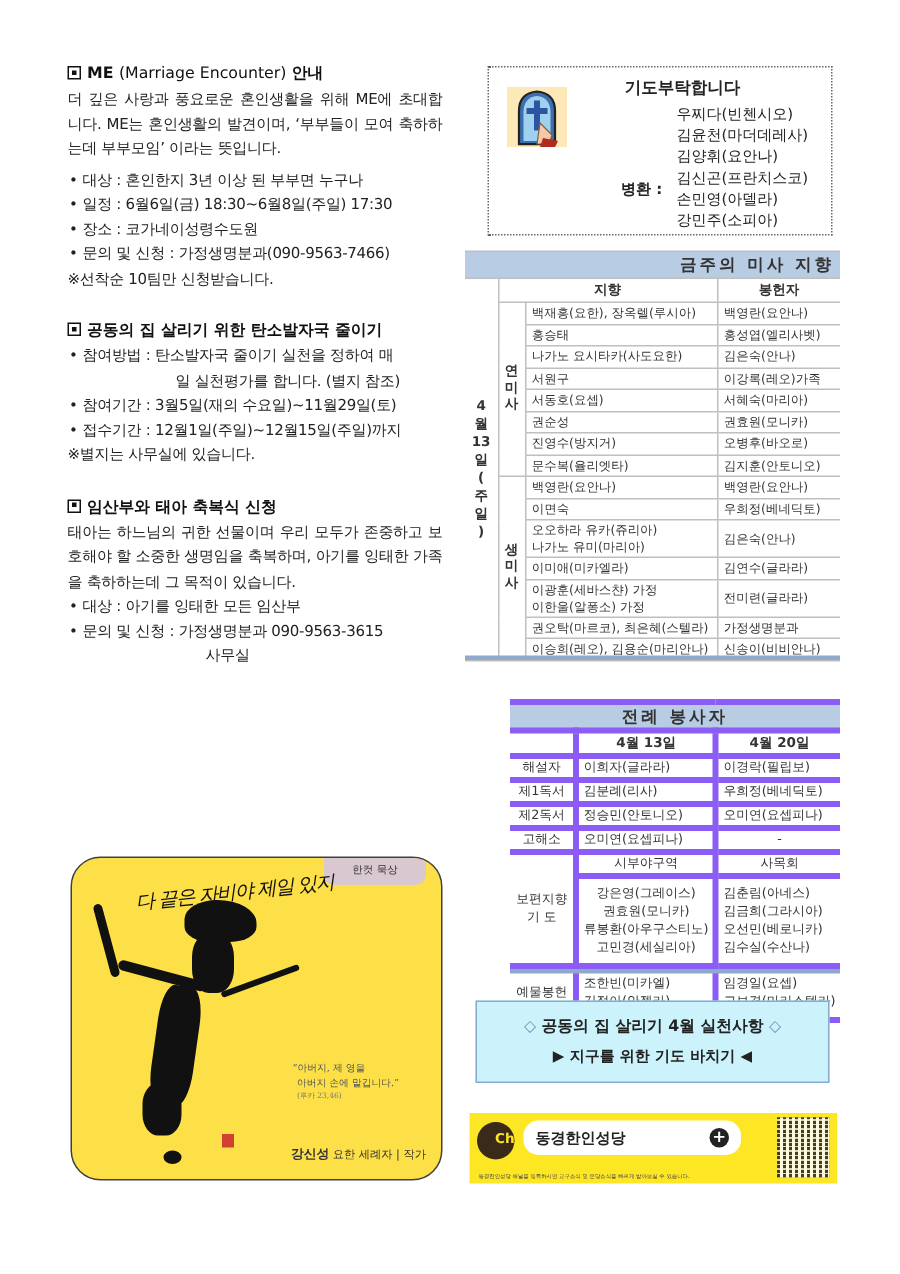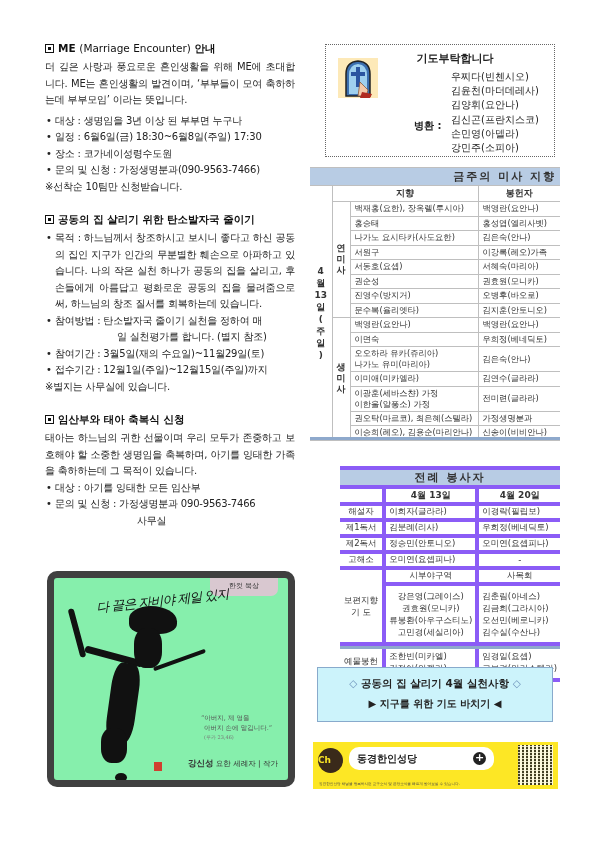--- a/index.html
+++ b/index.html
@@ -50,77 +50,76 @@
   .lit-bottom { position: absolute; left: 340px; top: 646px; width: 220px; height: 3px; background: #8ea9cc; }
 
   
   .practice-box { position: absolute; left: 317px; top: 667px; width: 236px; height: 55px; background: #ccf3fb; border: 1px solid #8ac; text-align: center; }
   .practice-line1 { font-size: 10.5px; font-weight: bold; margin-top: 9px; color: #222; }
   .practice-line2 { font-size: 10px; font-weight: bold; margin-top: 6px; color: #222; }
   .dia { color: #6a8fb8; font-weight: normal; }
 
   
   .kakao { position: absolute; left: 313px; top: 742px; width: 245px; height: 47px; background: #fde725; }
-  .kakao-ch { position: absolute; left: 5px; top: 6px; width: 25px; height: 25px; border-radius: 50%; background: #3a2a1a; color: #fde725; font-size: 9px; font-weight: bold; text-align: left; line-height: 25px; }
+  .kakao-ch { position: absolute; left: 5px; top: 6px; width: 25px; height: 25px; border-radius: 50%; background: #3a2a1a; color: #fde725; font-size: 9px; font-weight: bold; text-align: right; line-height: 25px; }
   .kakao-bar { position: absolute; left: 36px; top: 5px; width: 145px; height: 23px; background: #fff; border-radius: 10px; }
   .kakao-name { position: absolute; left: 8px; top: 5px; font-size: 10px; font-weight: bold; color: #222; }
   .kakao-plus { position: absolute; right: 8px; top: 5px; width: 13px; height: 13px; border-radius: 50%; background: #222; color: #fff; font-size: 11px; line-height: 12px; text-align: center; font-weight: bold; }
   .kakao-qr { position: absolute; right: 5px; top: 3px; width: 35px; height: 40px; background:
       repeating-linear-gradient(90deg, #222 0 2px, #fff 2px 4px),
       #222; opacity: 0.85; }
   .kakao-qr::before { content:""; position:absolute; inset:0; background: repeating-linear-gradient(0deg, transparent 0 2px, rgba(255,255,255,0.8) 2px 3px); }
   .kakao-small { position: absolute; left: 6px; bottom: 3px; font-size: 3.6px; color: #444; white-space: nowrap; }
 
   
-  .med-card { position: absolute; left: 47px; top: 571px; width: 248px; height: 216px; border: 7px solid #404040; border-radius: 10px; background: #86efac; overflow: hidden; }
+  .med-card { position: absolute; left: 47px; top: 571px; width: 248px; height: 216px; border: 1px solid #404040; border-radius: 20px; background: #fde047; overflow: hidden; }
   .med-tag { position: absolute; right: 10px; top: -1px; width: 68px; height: 19px; background: #d9c8d0; border-radius: 0 0 7px 7px; font-size: 7px; text-align: center; line-height: 19px; color: #333; }
   .calli { position: absolute; left: 42px; top: 14px; font-size: 13px; font-family: "DejaVu Serif", serif; font-style: italic; color: #111; transform: rotate(-6deg); letter-spacing: -1px; }
   .brush { position: absolute; background: #111; }
   .quote { position: absolute; left: 147px; top: 136px; font-size: 6.5px; line-height: 9.5px; color: #555; font-family: "DejaVu Serif", serif; }
   .quote-ref { font-size: 5px; color: #777; }
   .seal { position: absolute; left: 100px; top: 184px; width: 8px; height: 9px; background: #d04030; }
   .author { position: absolute; right: 10px; bottom: 10px; font-size: 7.5px; color: #333; }
   .author b { font-size: 8.5px; }
 </style>
 </head>
 <body>
 
 <div class="left-col">
 
   <div class="section">
     <div class="sec-title">
       <span class="sq"></span><span>ME</span> <span class="light">(Marriage Encounter)</span> <span>안내</span>
     </div>
     <div class="para" style="margin-bottom:4px;">더 깊은 사랑과 풍요로운 혼인생활을 위해 ME에 초대합니다. ME는 혼인생활의 발견이며, ‘부부들이 모여 축하하는데 부부모임’ 이라는 뜻입니다.</div>
-    <div class="bul">대상 : 생명임을 3년 이상 된 부부면 누구나</div>
+    <div class="bul">대상 : 혼인한지 3년 이상 된 부부면 누구나</div>
     <div class="bul">일정 : 6월6일(금) 18:30~6월8일(주일) 17:30</div>
     <div class="bul">장소 : 코가네이성령수도원</div>
     <div class="bul">문의 및 신청 : 가정생명분과(090-9563-7466)</div>
     <div class="note">※선착순 10팀만 신청받습니다.</div>
   </div>
 
   <div class="section" style="margin-top:18px;">
     <div class="sec-title">
       <span class="sq"></span><span>공동의 집 살리기 위한 탄소발자국 줄이기</span>
     </div>
-    <div class="bul" style="text-align:justify;">목적 : 하느님께서 창조하시고 보시니 좋다고 하신 공동의 집인 지구가 인간의 무분별한 훼손으로 아파하고 있습니다. 나의 작은 실천 하나가 공동의 집을 살리고, 후손들에게 아름답고 평화로운 공동의 집을 물려줌으로써, 하느님의 창조 질서를 회복하는데 있습니다.</div>
     <div class="bul">참여방법 : 탄소발자국 줄이기 실천을 정하여 매</div>
     <div class="note" style="padding-left:72px;">일 실천평가를 합니다. (별지 참조)</div>
     <div class="bul">참여기간 : 3월5일(재의 수요일)~11월29일(토)</div>
     <div class="bul">접수기간 : 12월1일(주일)~12월15일(주일)까지</div>
     <div class="note">※별지는 사무실에 있습니다.</div>
   </div>
 
   <div class="section" style="margin-top:18px;">
     <div class="sec-title">
       <span class="sq"></span><span>임산부와 태아 축복식 신청</span>
     </div>
     <div class="para">태아는 하느님의 귀한 선물이며 우리 모두가 존중하고 보호해야 할 소중한 생명임을 축복하며, 아기를 잉태한 가족을 축하하는데 그 목적이 있습니다.</div>
     <div class="bul">대상 : 아기를 잉태한 모든 임산부</div>
-    <div class="bul">문의 및 신청 : 가정생명분과 090-9563-7466</div>
+    <div class="bul">문의 및 신청 : 가정생명분과 090-9563-3615</div>
     <div class="note" style="padding-left:92px;">사무실</div>
   </div>
 </div>
 
 <div class="med-card">
   <div class="med-tag">한컷 묵상</div>
   <div class="calli">다 끝은 자비야 제일 있지</div>
 
   <div>
     <div class="brush" style="left:20px;top:30px;width:6px;height:50px;border-radius:3px;transform:rotate(-15deg);"></div>

